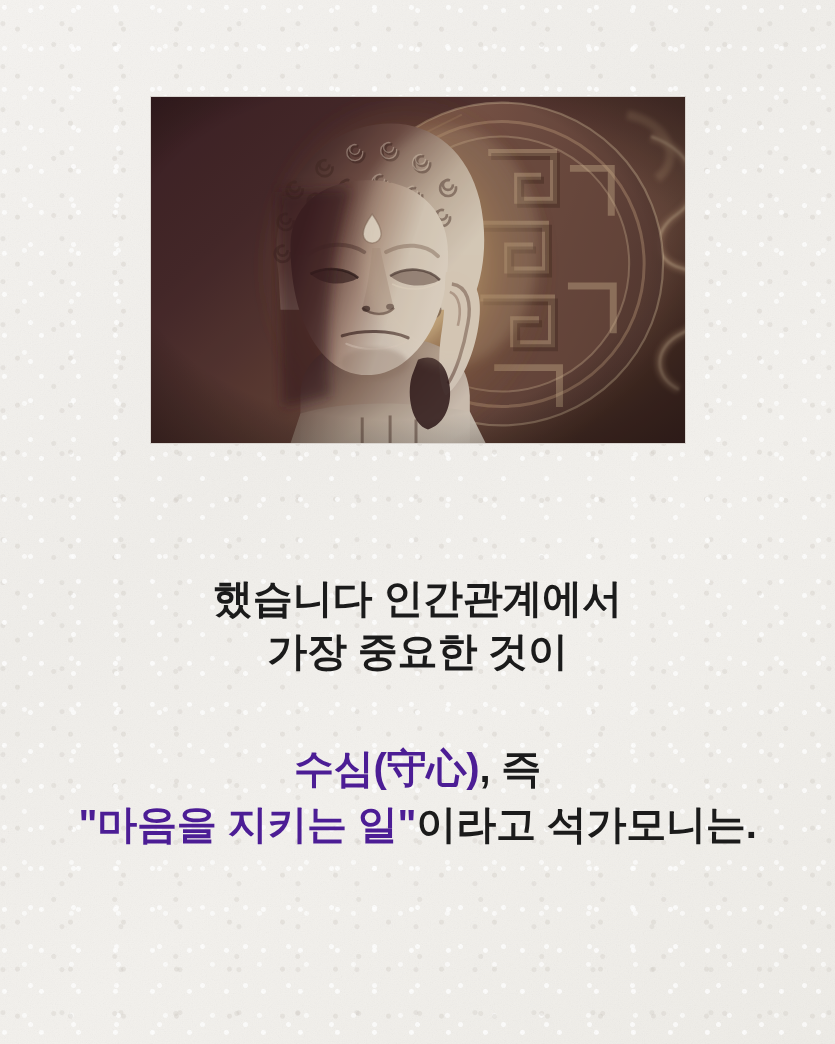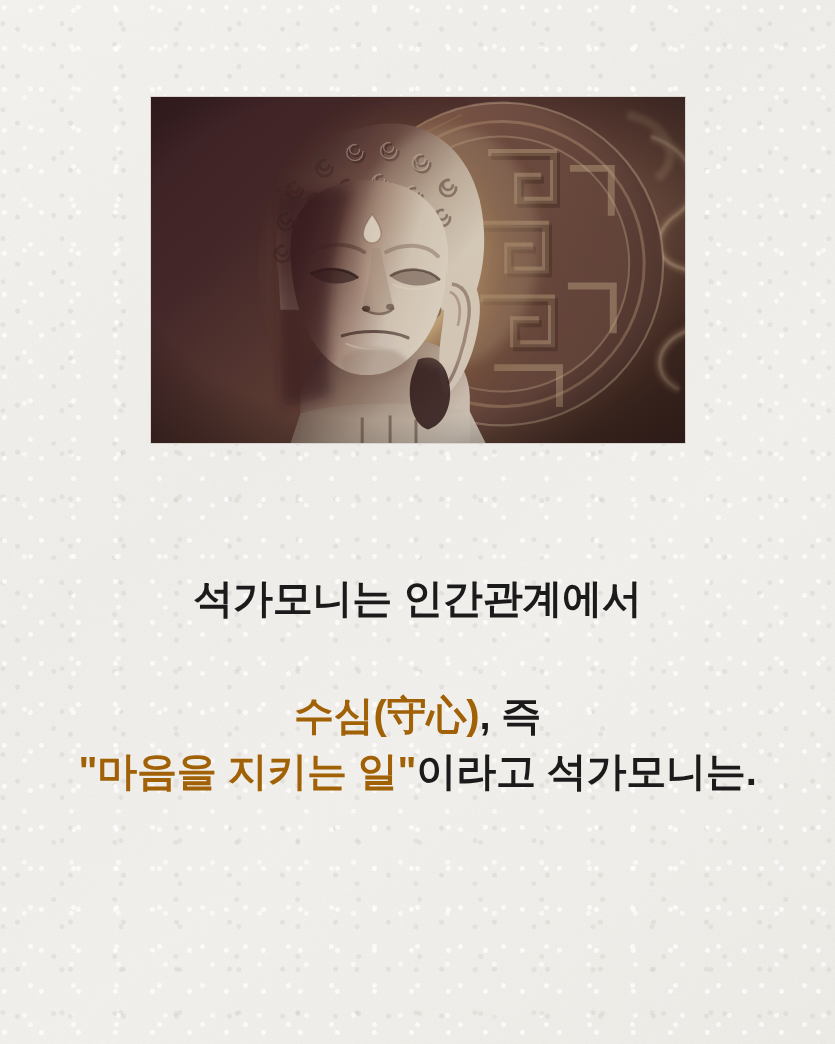--- a/index.html
+++ b/index.html
@@ -75,21 +75,21 @@
   }
   .spacer-gap { height: 62px; }
   .accent-line {
     font-size: 40px;
     line-height: 56px;
     font-weight: 700;
     color: #1b1b1b;
     letter-spacing: -.2px;
     white-space: nowrap;
   }
-  .accent { color: #a16207; }
+  .accent { color: #4c1d95; }
   .plain  { color: #1b1b1b; }
 </style>
 </head>
 <body>
 
 <div class="paper-canvas"></div>
 <svg class="paper-grain" width="835" height="1044" viewBox="0 0 835 1044" preserveAspectRatio="none" xmlns="http://www.w3.org/2000/svg">
   <defs>
     <filter id="grain">
       <feTurbulence type="fractalNoise" baseFrequency="0.92" numOctaves="4" seed="7" result="n"></feTurbulence>
@@ -310,21 +310,22 @@
       <ellipse cx="300" cy="150" rx="90" ry="120" fill="#f7e8c4" opacity="0.16" filter="url(#soft2)"></ellipse>
 
       <rect width="536" height="348" fill="url(#vig)"></rect>
 
       <rect width="536" height="348" fill="#53301f" opacity="0.10"></rect>
     </g>
   </svg>
 </div>
 
 <div class="text-stack">
-  <div class="quote-line">석가모니는 인간관계에서</div>
+  <div class="quote-line">했습니다 인간관계에서</div>
+  <div class="quote-line">가장 중요한 것이</div>
 
   <div class="spacer-gap"></div>
 
   <div class="accent-line">
     <span class="accent">수심(守心)</span><span class="plain">, 즉</span>
   </div>
   <div class="accent-line">
     <span class="accent">"마음을 지키는 일"</span><span class="plain">이라고 석가모니는.</span>
   </div>
 </div>

